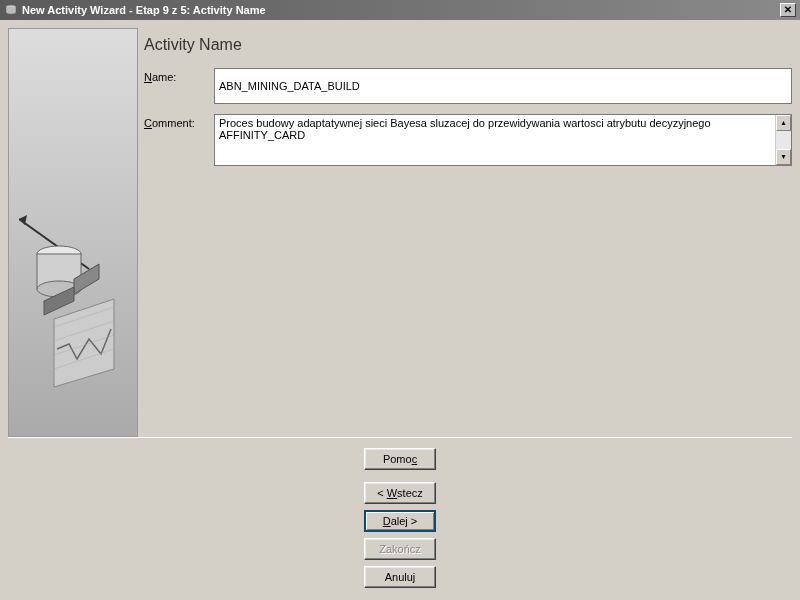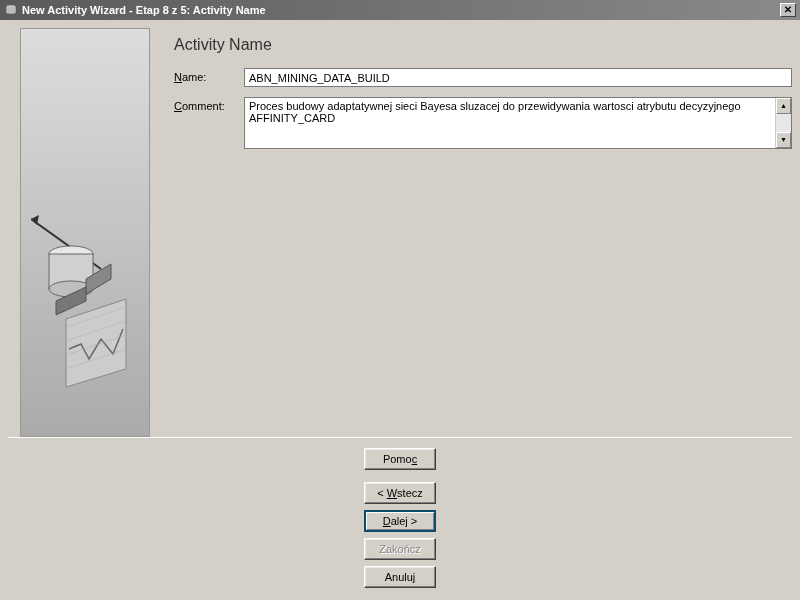--- a/index.html
+++ b/index.html
@@ -41,22 +41,21 @@
   font-family: Arial;
   font-size: 10px;
   font-weight: bold;
   color: #000;
   cursor: pointer;
 }
 .content {
   flex: 1;
   display: flex;
   padding: 8px 8px 0 8px;
-  gap: 24px;
-  margin-left: 12px;
+  gap: 6px;
 }
 .sidebar {
   width: 130px;
   background: linear-gradient(to bottom, #ddd, #aaa);
   border: 1px solid #999;
   position: relative;
 }
 .sidebar-art {
   position: absolute;
   top: 180px;
@@ -87,21 +86,21 @@
   border-radius: 7px;
 }
 .form-label {
   width: 70px;
   padding-top: 3px;
   color: #000;
 }
 .form-label u { text-decoration: underline; }
 .text-input {
   flex: 1;
-  height: 19px;
+  height: 36px;
   border: 1px solid #7a7a7a;
   background: #fff;
   padding: 2px 4px;
   font-family: Tahoma, Arial, sans-serif;
   font-size: 11px;
 }
 .textarea-wrap {
   flex: 1;
   display: flex;
   border: 1px solid #7a7a7a;
@@ -177,21 +176,21 @@
 </head>
 <body>
 
 <div class="titlebar">
   <span class="icon">
     <svg viewBox="0 0 14 14">
         <ellipse cx="7" cy="4" rx="5" ry="2" fill="#ccc" stroke="#666" stroke-width="0.5"></ellipse>
         <path d="M2 4 v5 a5 2 0 0 0 10 0 v-5" fill="#bbb" stroke="#666" stroke-width="0.5"></path>
       </svg>
   </span>
-  <span class="title">New Activity Wizard - Etap 8 z 5: Activity Name</span>
+  <span class="title">New Activity Wizard - Etap 9 z 5: Activity Name</span>
   <div class="close">✕</div>
 </div>
 
 <div class="content">
   <div class="sidebar">
     <div class="sidebar-art">
       <svg viewBox="0 0 110 180">
         <line x1="0" y1="10" x2="70" y2="60" stroke="#333" stroke-width="2"></line>
         <polygon points="0,10 8,6 6,16" fill="#333"></polygon>
         <ellipse cx="40" cy="45" rx="22" ry="8" fill="#e8e8e8" stroke="#666"></ellipse>

